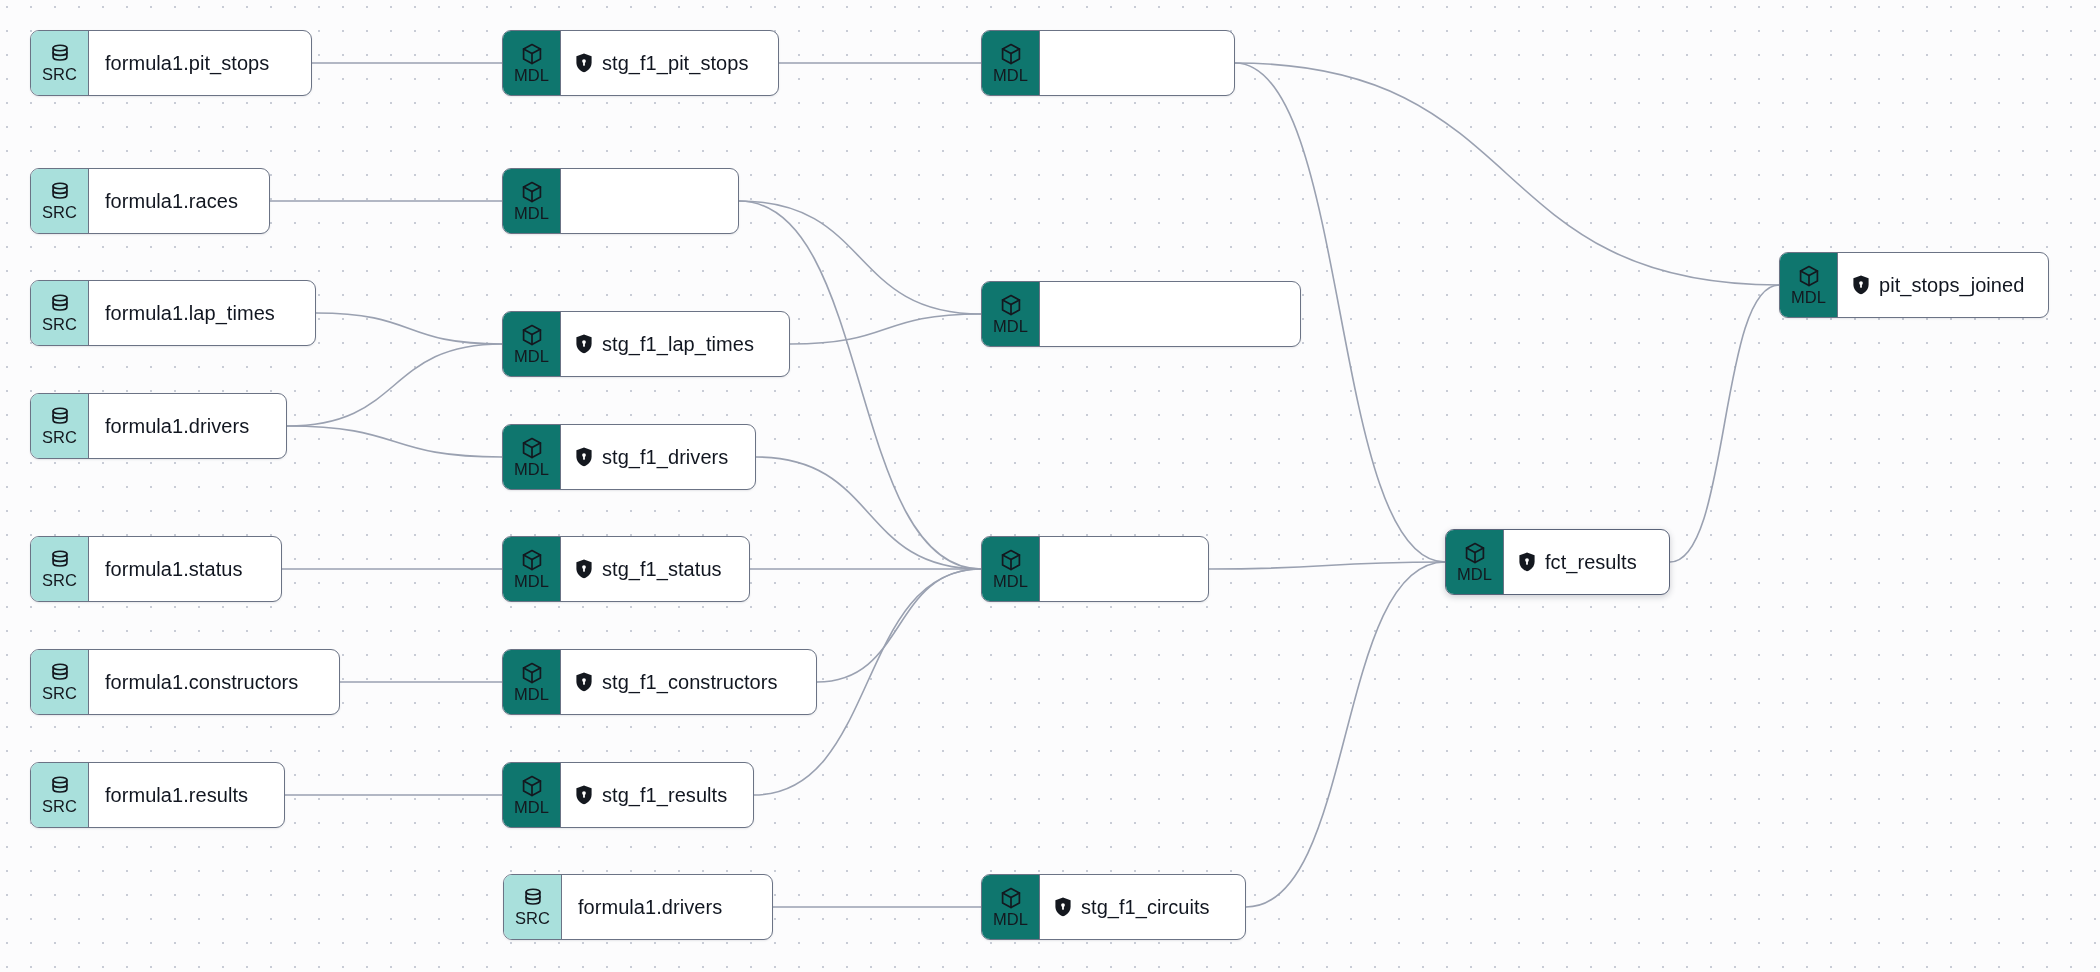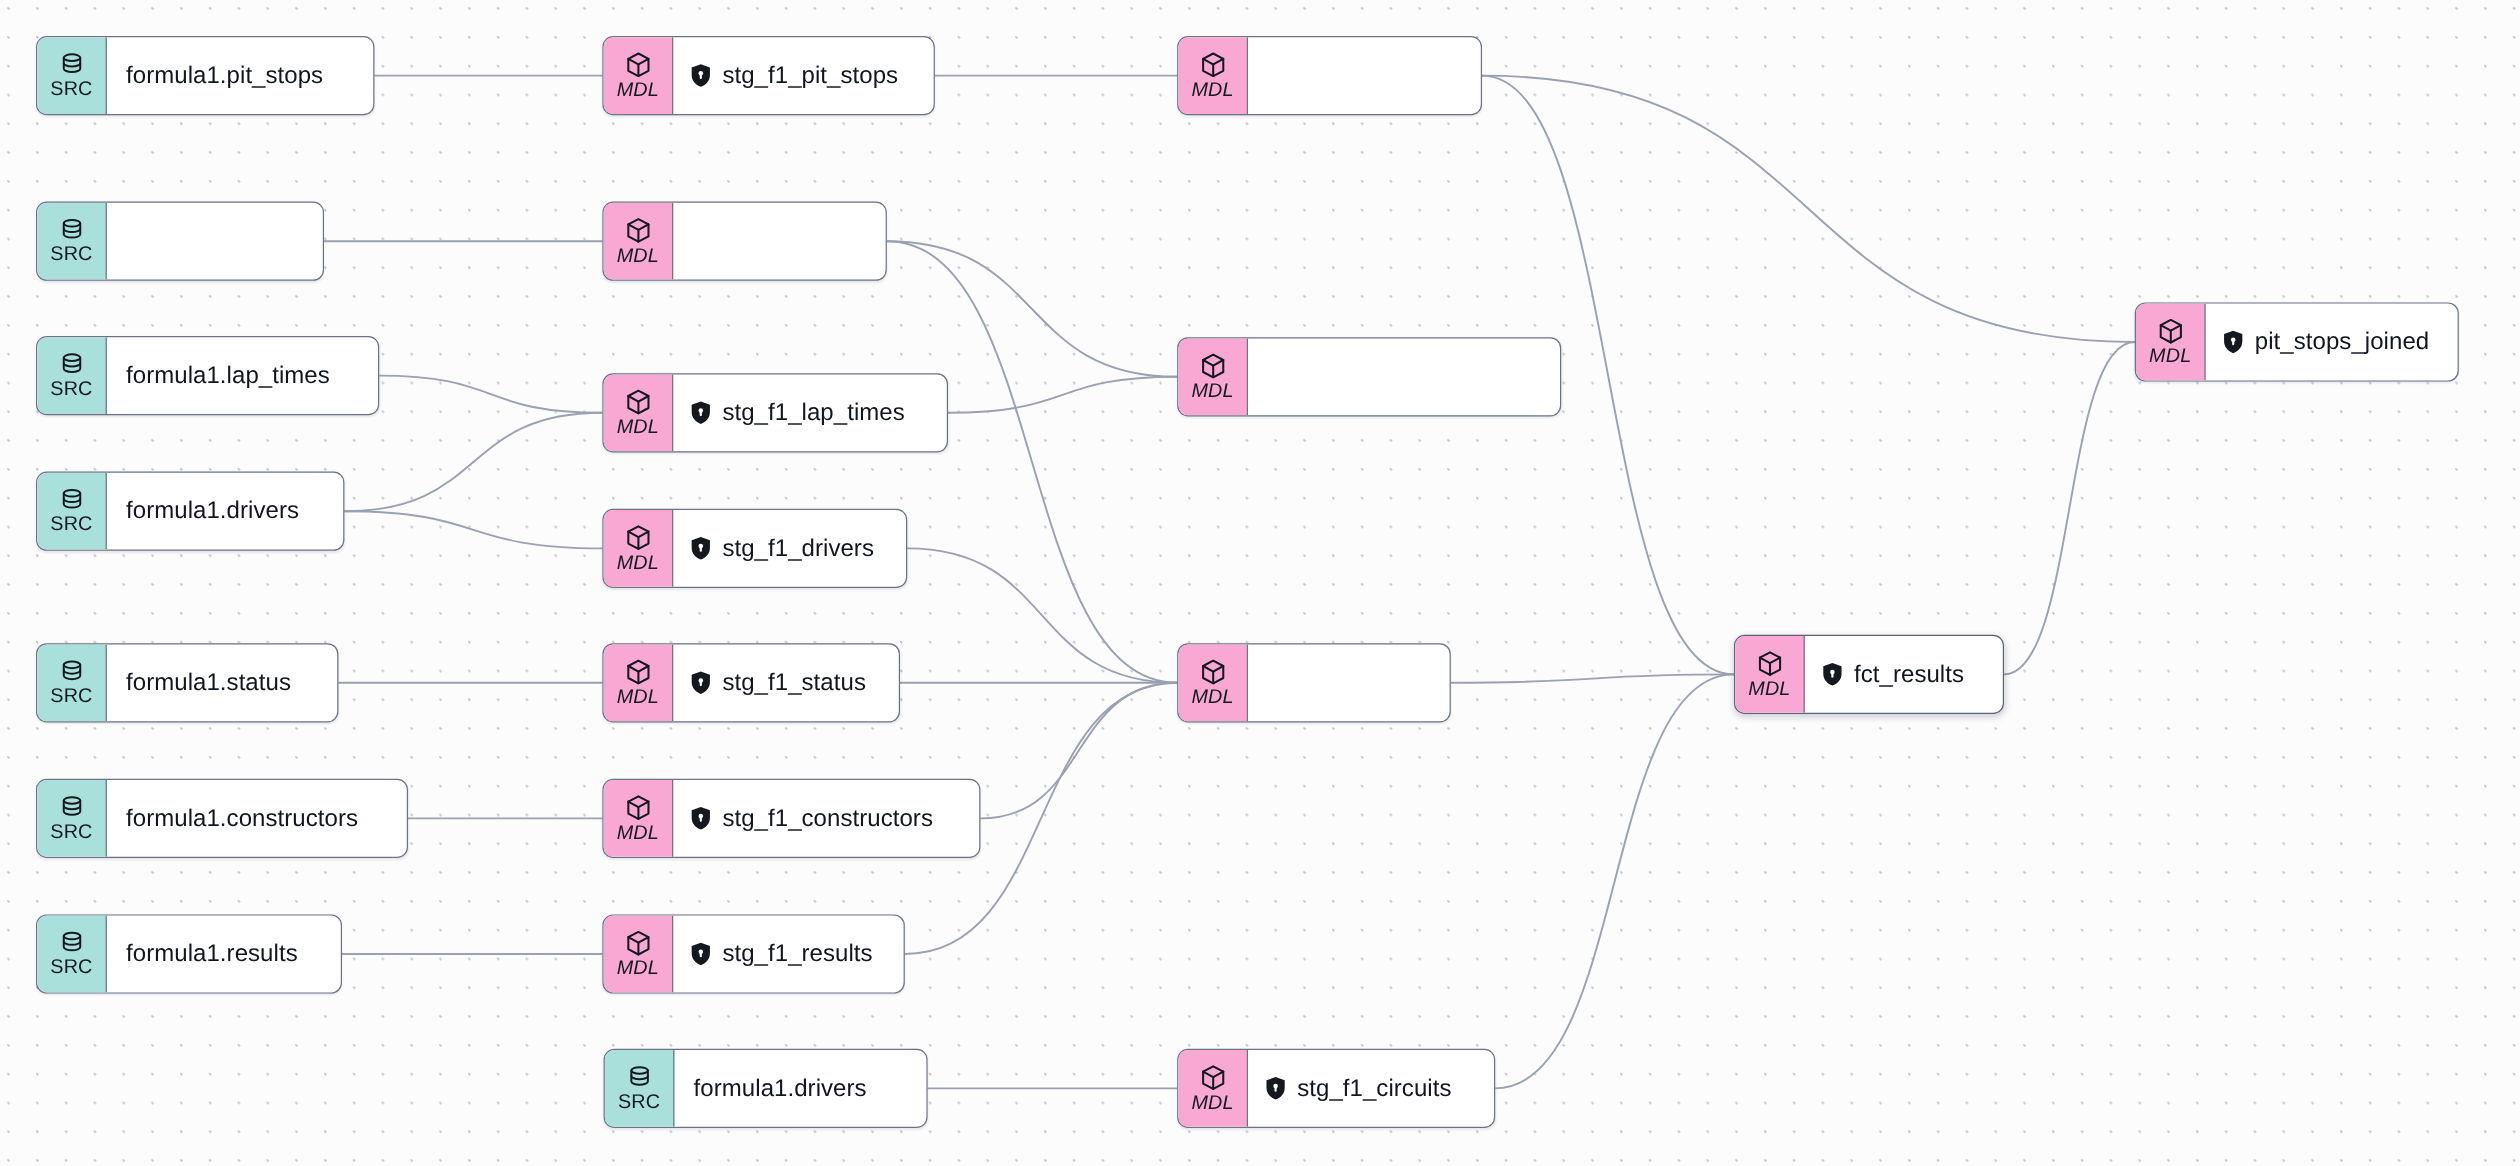--- a/index.html
+++ b/index.html
@@ -59,21 +59,21 @@
     flex: 0 0 58px;
     display: flex;
     flex-direction: column;
     align-items: center;
     justify-content: center;
     gap: 1px;
     border-right: 1.4px solid #6b7385;
     box-sizing: border-box;
   }
   .node-badge.src { background: #a9e0dc; }
-  .node-badge.mdl { background: #f9a8d4; font-style: italic; }
+  .node-badge.mdl { background: #0f766e; }
 
   .badge-glyph {
     display: block;
     line-height: 0;
   }
   .badge-text {
     font-size: 16.5px;
     line-height: 17px;
     color: #14181f;
     letter-spacing: 0.1px;
@@ -147,20 +147,23 @@
       </div>
       <div class="node" style="left: 30px; top: 168px; width: 240px;">
         <div class="node-badge src">
           <span class="badge-glyph"><svg width="22" height="22" viewBox="0 0 24 24" fill="none" stroke="#14181f" stroke-width="1.8" stroke-linecap="round" stroke-linejoin="round">
               <ellipse cx="12" cy="5.5" rx="7.5" ry="3"></ellipse>
               <path d="M4.5 5.5v5c0 1.66 3.36 3 7.5 3s7.5-1.34 7.5-3v-5"></path>
               <path d="M4.5 10.5v5c0 1.66 3.36 3 7.5 3s7.5-1.34 7.5-3v-5"></path>
             </svg></span>
           <span class="badge-text">SRC</span>
         </div>
+        <div class="node-body">
+          <span class="node-label">formula1.races</span>
+        </div>
       </div>
       <div class="node" style="left: 30px; top: 280px; width: 286px;">
         <div class="node-badge src">
           <span class="badge-glyph"><svg width="22" height="22" viewBox="0 0 24 24" fill="none" stroke="#14181f" stroke-width="1.8" stroke-linecap="round" stroke-linejoin="round">
               <ellipse cx="12" cy="5.5" rx="7.5" ry="3"></ellipse>
               <path d="M4.5 5.5v5c0 1.66 3.36 3 7.5 3s7.5-1.34 7.5-3v-5"></path>
               <path d="M4.5 10.5v5c0 1.66 3.36 3 7.5 3s7.5-1.34 7.5-3v-5"></path>
             </svg></span>
           <span class="badge-text">SRC</span>
         </div>

